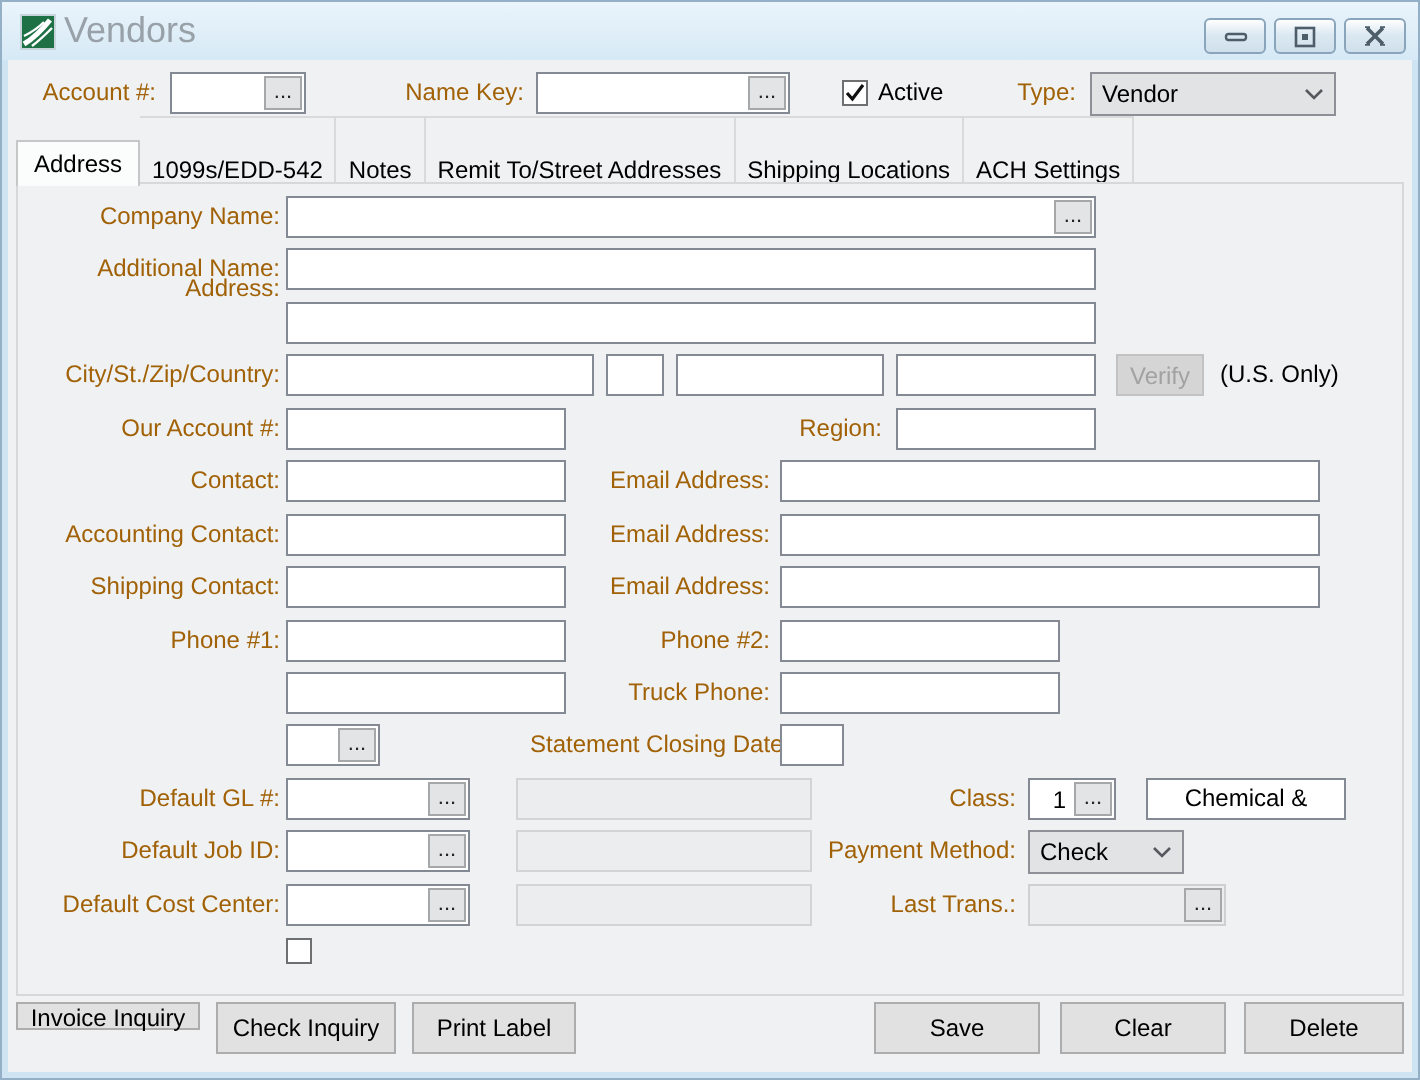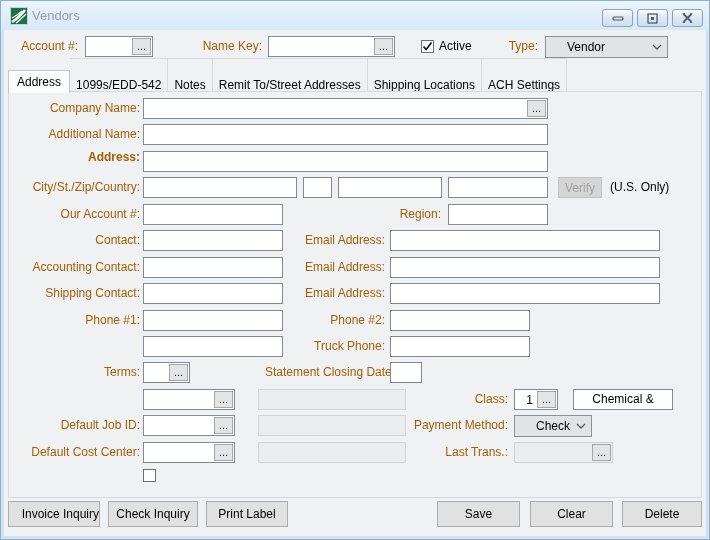--- a/index.html
+++ b/index.html
@@ -1,41 +1,41 @@
 <!DOCTYPE html>
 <html><head>
 <meta charset="utf-8">
 <style>
   html,body{margin:0;padding:0;background:#9db6c8;font-family:"Liberation Sans",sans-serif;}
   .window{position:relative;width:710px;height:540px;background:#f0f1f2;
     box-shadow:inset 0 0 0 1px #93b0c6, inset 0 0 0 4px #cfe4f3;overflow:hidden;}
   .titlebar{position:absolute;left:1px;top:1px;width:708px;height:29px;
     background:linear-gradient(#eaf4fb,#d6e9f6);}
   .title-text{position:absolute;left:31px;top:0;height:29px;line-height:29px;
-    font-size:13px;color:#98a0a8;}
+    font-size:18px;color:#98a0a8;}
   .app-icon{position:absolute;left:9px;top:6px;width:18px;height:18px;}
   .winbtn{position:absolute;top:8px;width:31px;height:18px;border:1px solid #8aa5bb;border-radius:3px;
     background:linear-gradient(#fefeff,#dce9f2 45%,#cfe0ec);box-sizing:border-box;
     display:flex;align-items:center;justify-content:center;cursor:default;}
   .lbl{position:absolute;height:21px;line-height:21px;font-size:12px;color:#a16207;text-align:right;white-space:nowrap;}
   .note{position:absolute;height:21px;line-height:21px;font-size:12px;color:#000;white-space:nowrap;}
   .txt{position:absolute;height:21px;background:#fff;border:1px solid #848a93;box-sizing:border-box;
     font-family:"Liberation Sans",sans-serif;font-size:12px;padding:0 3px;outline:none;}
   .txt.gray{background:#ecedee;border-color:#d3d4d6;}
   .wrap{position:absolute;height:21px;border:1px solid #848a93;background:#fff;box-sizing:border-box;
     display:flex;align-items:stretch;}
   .wrap.gray{background:#ecedee;border-color:#cfd0d2;}
   .wrap .inner{flex:1;border:none;background:transparent;font-family:"Liberation Sans",sans-serif;
     font-size:12px;padding:0 3px;outline:none;min-width:0;}
   .wrap .inner.right{text-align:right;}
   .ellip{width:19px;margin:1px;background:#e3e4e5;border:1px solid #a6a7a9;box-sizing:border-box;
     font-size:11px;line-height:9px;text-align:center;color:#222;padding:0;cursor:default;
     font-family:"Liberation Sans",sans-serif;}
   .dd{position:absolute;height:22px;background:#e2e3e5;border:1px solid #8d9096;box-sizing:border-box;
-    font-size:12px;line-height:20px;padding-left:21px;display:flex;align-items:center;cursor:default;}
+    font-size:12px;line-height:20px;padding-left:5px;display:flex;align-items:center;cursor:default;}
   .dd .dd-text{flex:1;}
   .dd svg{margin-right:5px;}
   .btn{position:absolute;background:#e1e1e1;border:1px solid #adadad;box-sizing:border-box;
     font-family:"Liberation Sans",sans-serif;font-size:12px;color:#000;text-align:center;cursor:default;padding:0;}
   .btn.disabled{background:#d5d5d5;border-color:#c2c2c2;color:#a2a2a2;}
   .cb{position:absolute;width:13px;height:13px;background:#fff;border:1px solid #6e6f71;box-sizing:border-box;}
   .cb svg{position:absolute;left:0px;top:0px;}
   .tabbar{position:absolute;left:8px;top:69px;height:23px;display:flex;align-items:flex-end;}
   .tab{height:25px;line-height:20px;padding:16px 6px;font-size:12px;background:#f0f1f2;
     border:1px solid #d9dadb;border-left:none;box-sizing:border-box;cursor:default;white-space:nowrap;}
@@ -118,21 +118,21 @@
 
   <span class="lbl" style="left:8px;top:98px;width:132px;">Company Name:</span>
   <span class="wrap" style="left:143px;top:98px;width:405px;">
     <input class="inner" value="" style="">
     <button class="ellip">...</button>
   </span>
 
   <span class="lbl" style="left:8px;top:124px;width:132px;">Additional Name:</span>
   <input class="txt" style="left: 143px; top: 124px; width: 405px;" value="">
 
-  <span class="lbl" style="left:8px;top:147px;width:132px;font-weight:bold;">Address:</span>
+  <span class="lbl" style="left:8px;top:134px;width:132px;">Address:</span>
   <input class="txt" style="left: 143px; top: 151px; width: 405px;" value="">
 
   <span class="lbl" style="left:8px;top:177px;width:132px;">City/St./Zip/Country:</span>
   <input class="txt" style="left: 143px; top: 177px; width: 154px;" value="">
   <input class="txt" style="left: 303px; top: 177px; width: 29px;" value="">
   <input class="txt" style="left: 338px; top: 177px; width: 104px;" value="">
   <input class="txt" style="left: 448px; top: 177px; width: 100px;" value="">
   <button class="btn disabled" style="left:558px;top:177px;width:44px;height:21px;">Verify</button>
   <span class="note" style="left:610px;top:177px;">(U.S. Only)</span>
 
@@ -158,28 +158,28 @@
 
   <span class="lbl" style="left:8px;top:310px;width:132px;">Phone #1:</span>
   <input class="txt" style="left: 143px; top: 310px; width: 140px;" value="">
   <span class="lbl" style="left:265px;top:310px;width:120px;">Phone #2:</span>
   <input class="txt" style="left: 390px; top: 310px; width: 140px;" value="">
 
   <input class="txt" style="left: 143px; top: 336px; width: 140px;" value="">
   <span class="lbl" style="left:265px;top:336px;width:120px;">Truck Phone:</span>
   <input class="txt" style="left: 390px; top: 336px; width: 140px;" value="">
 
-  <span class="lbl" style="left:8px;top:362px;width:132px;">Terms:</span>
   <span class="wrap" style="left:143px;top:362px;width:47px;">
     <input class="inner" value="" style="">
     <button class="ellip">...</button>
   </span>
   <span class="lbl" style="left:265px;top:362px;width:120px;">Statement Closing Date:</span>
   <input class="txt" style="left: 390px; top: 362px; width: 32px;" value="">
 
+  <span class="lbl" style="left:8px;top:389px;width:132px;">Default GL #:</span>
   <span class="wrap" style="left:143px;top:389px;width:92px;">
     <input class="inner" value="" style="">
     <button class="ellip">...</button>
   </span>
   <span class="txt gray" style="left:258px;top:389px;width:148px;"></span>
   <span class="lbl" style="left:388px;top:389px;width:120px;">Class:</span>
   <span class="wrap" style="left:514px;top:389px;width:44px;">
     <input class="inner right" value="1" style="">
     <button class="ellip">...</button>
   </span>
@@ -208,20 +208,20 @@
   <span class="lbl" style="left:388px;top:442px;width:120px;">Last Trans.:</span>
   <span class="wrap gray" style="left:514px;top:442px;width:99px;">
     <input class="inner" disabled="" value="" style="">
     <button class="ellip">...</button>
   </span>
 
   <span class="cb" style="left:143px;top:469px;">
     
   </span>
 
-  <button class="btn" style="left:8px;top:501px;width:92px;height:26px;text-align:right;">Invoice Inquiry</button>
+  <button class="btn" style="left:8px;top:501px;width:92px;height:14px;">Invoice Inquiry</button>
   <button class="btn" style="left:108px;top:501px;width:90px;height:26px;">Check Inquiry</button>
   <button class="btn" style="left:206px;top:501px;width:82px;height:26px;">Print Label</button>
   <button class="btn" style="left:437px;top:501px;width:83px;height:26px;">Save</button>
   <button class="btn" style="left:530px;top:501px;width:83px;height:26px;">Clear</button>
   <button class="btn" style="left:622px;top:501px;width:80px;height:26px;">Delete</button>
 
 </div>
 
 </body></html>

